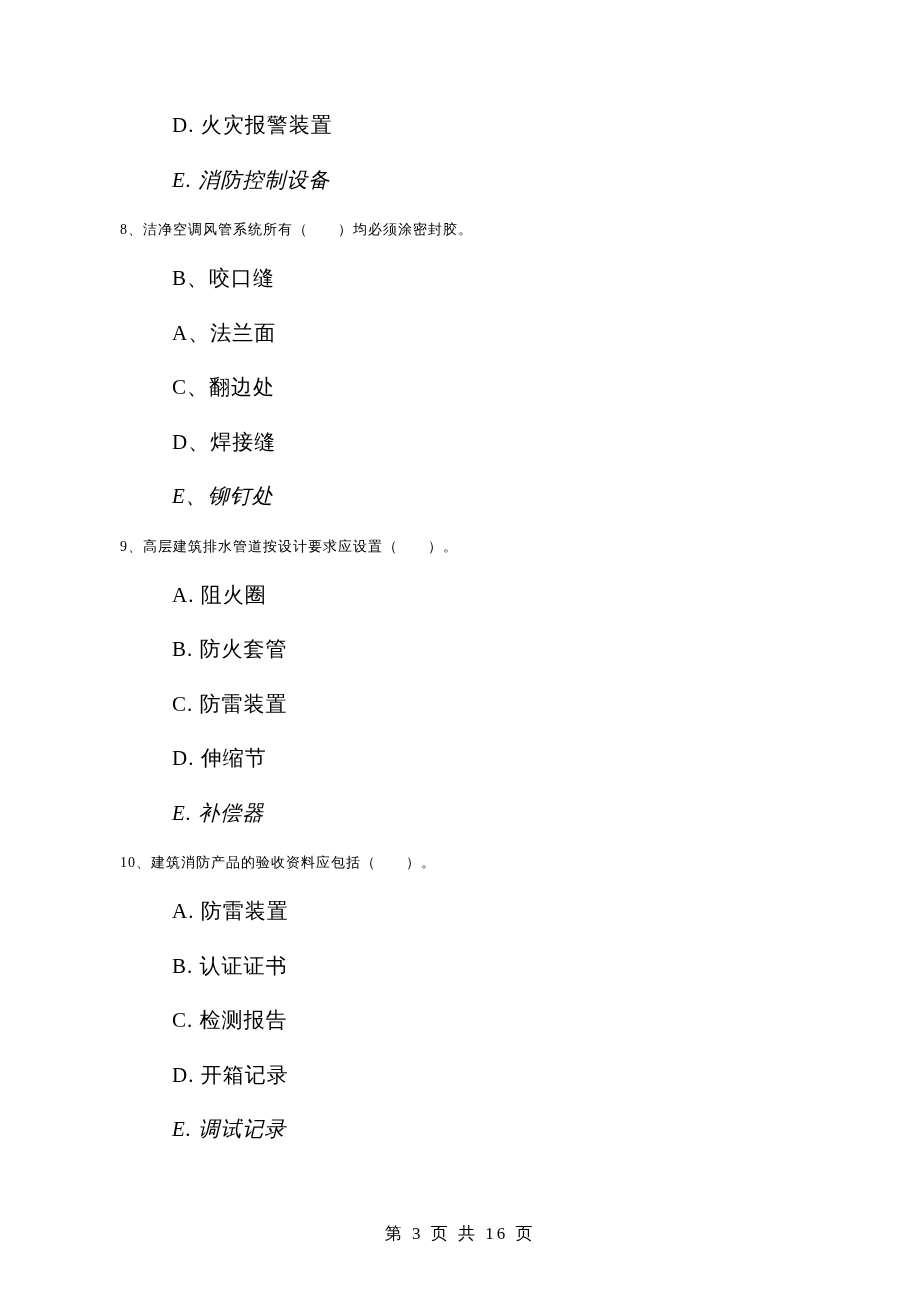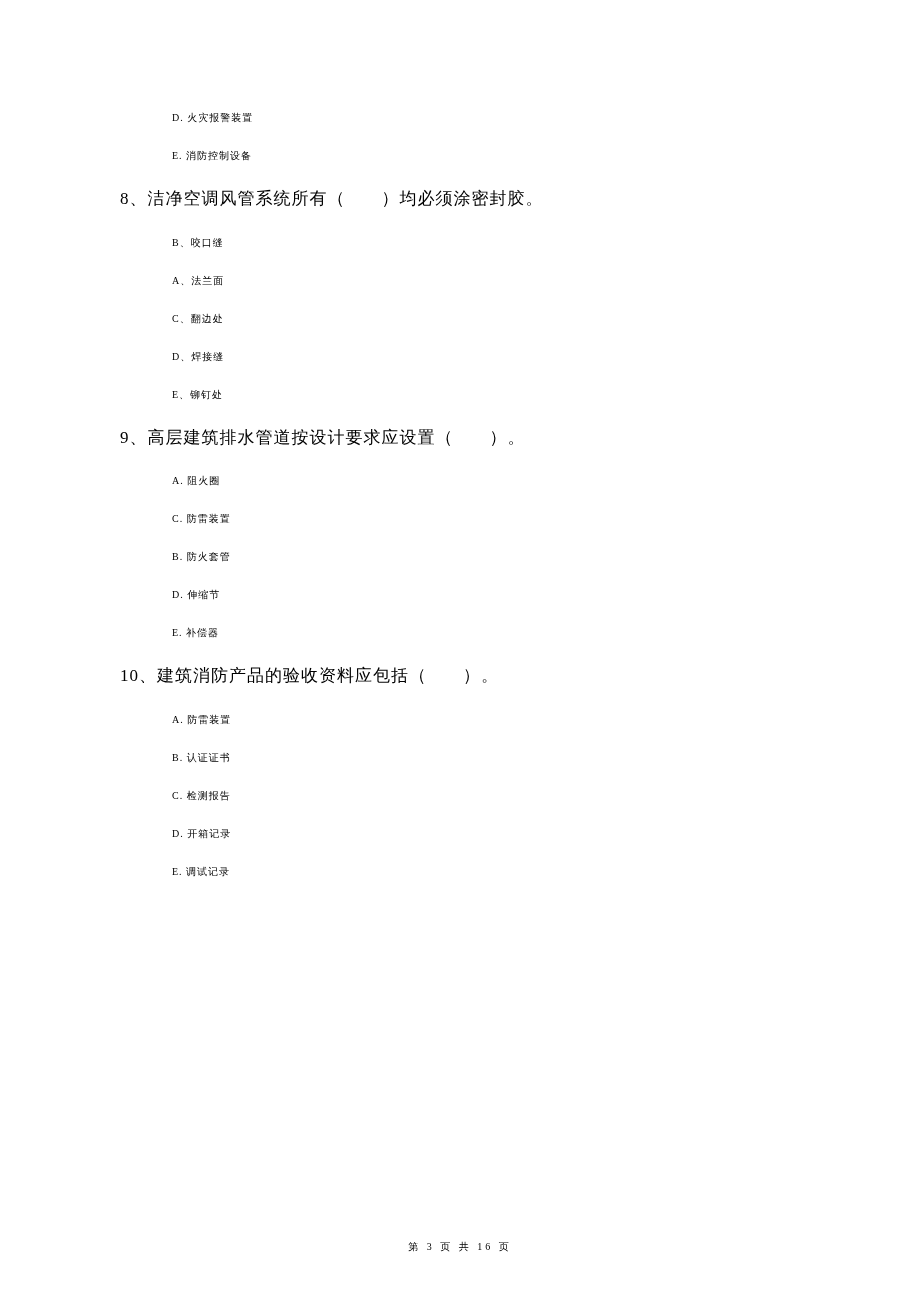--- a/index.html
+++ b/index.html
@@ -12,44 +12,45 @@
       height: 1302px;
       background: #ffffff;
       font-family: "SimSun", "宋体", serif;
       color: #000000;
       position: relative;
     }
     .content {
       padding: 110px 120px 0 120px;
     }
     .option {
-      font-size: 10px;
+      font-size: 21px;
       line-height: 1.5;
       margin-bottom: 23px;
       padding-left: 52px;
       letter-spacing: 1px;
     }
     .question {
-      font-size: 17px;
+      font-size: 14px;
       line-height: 1.5;
       margin-bottom: 23px;
       letter-spacing: 1px;
     }
     .q-options {
       margin-bottom: 3px;
     }
     .q-options .option:last-child {
       margin-bottom: 23px;
+      font-style: italic;
     }
     .footer {
       position: absolute;
-      bottom: 48px;
+      bottom: 57px;
       width: 100%;
       text-align: center;
-      font-size: 10px;
+      font-size: 17px;
       letter-spacing: 3px;
     }
   </style>
 </head>
 <body>
 
 <div class="content">
   <div class="q-options">
     <div class="option">D. 火灾报警装置</div>
     <div class="option">E. 消防控制设备</div>
@@ -63,22 +64,22 @@
       <div class="option">C、翻边处</div>
       <div class="option">D、焊接缝</div>
       <div class="option">E、铆钉处</div>
     </div>
   </div>
 
   <div>
     <div class="question"><span>9、</span><span>高层建筑排水管道按设计要求应设置（　　）。</span></div>
     <div class="q-options">
       <div class="option">A. 阻火圈</div>
+      <div class="option">B. 防火套管</div>
       <div class="option">C. 防雷装置</div>
-      <div class="option">B. 防火套管</div>
       <div class="option">D. 伸缩节</div>
       <div class="option">E. 补偿器</div>
     </div>
   </div>
 
   <div>
     <div class="question"><span>10、</span><span>建筑消防产品的验收资料应包括（　　）。</span></div>
     <div class="q-options">
       <div class="option">A. 防雷装置</div>
       <div class="option">B. 认证证书</div>

